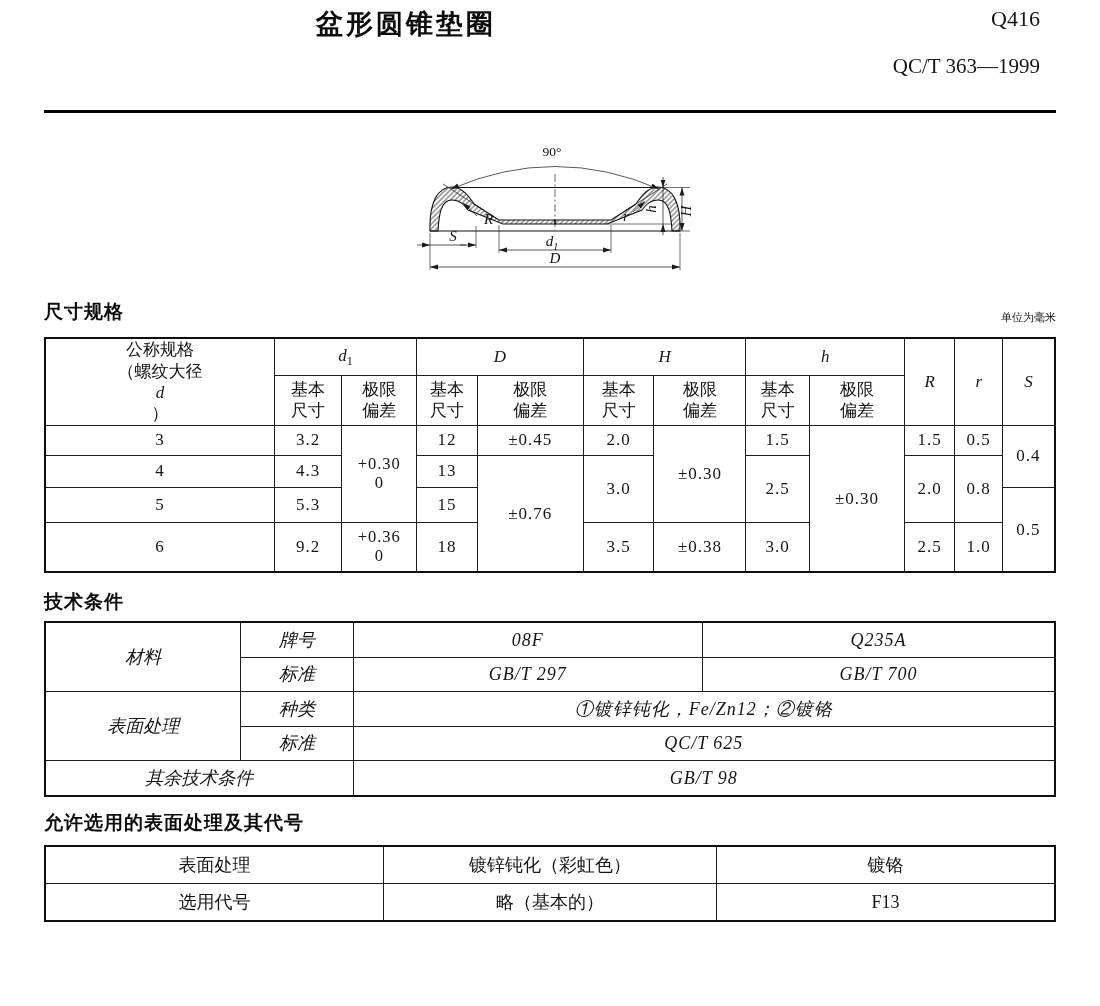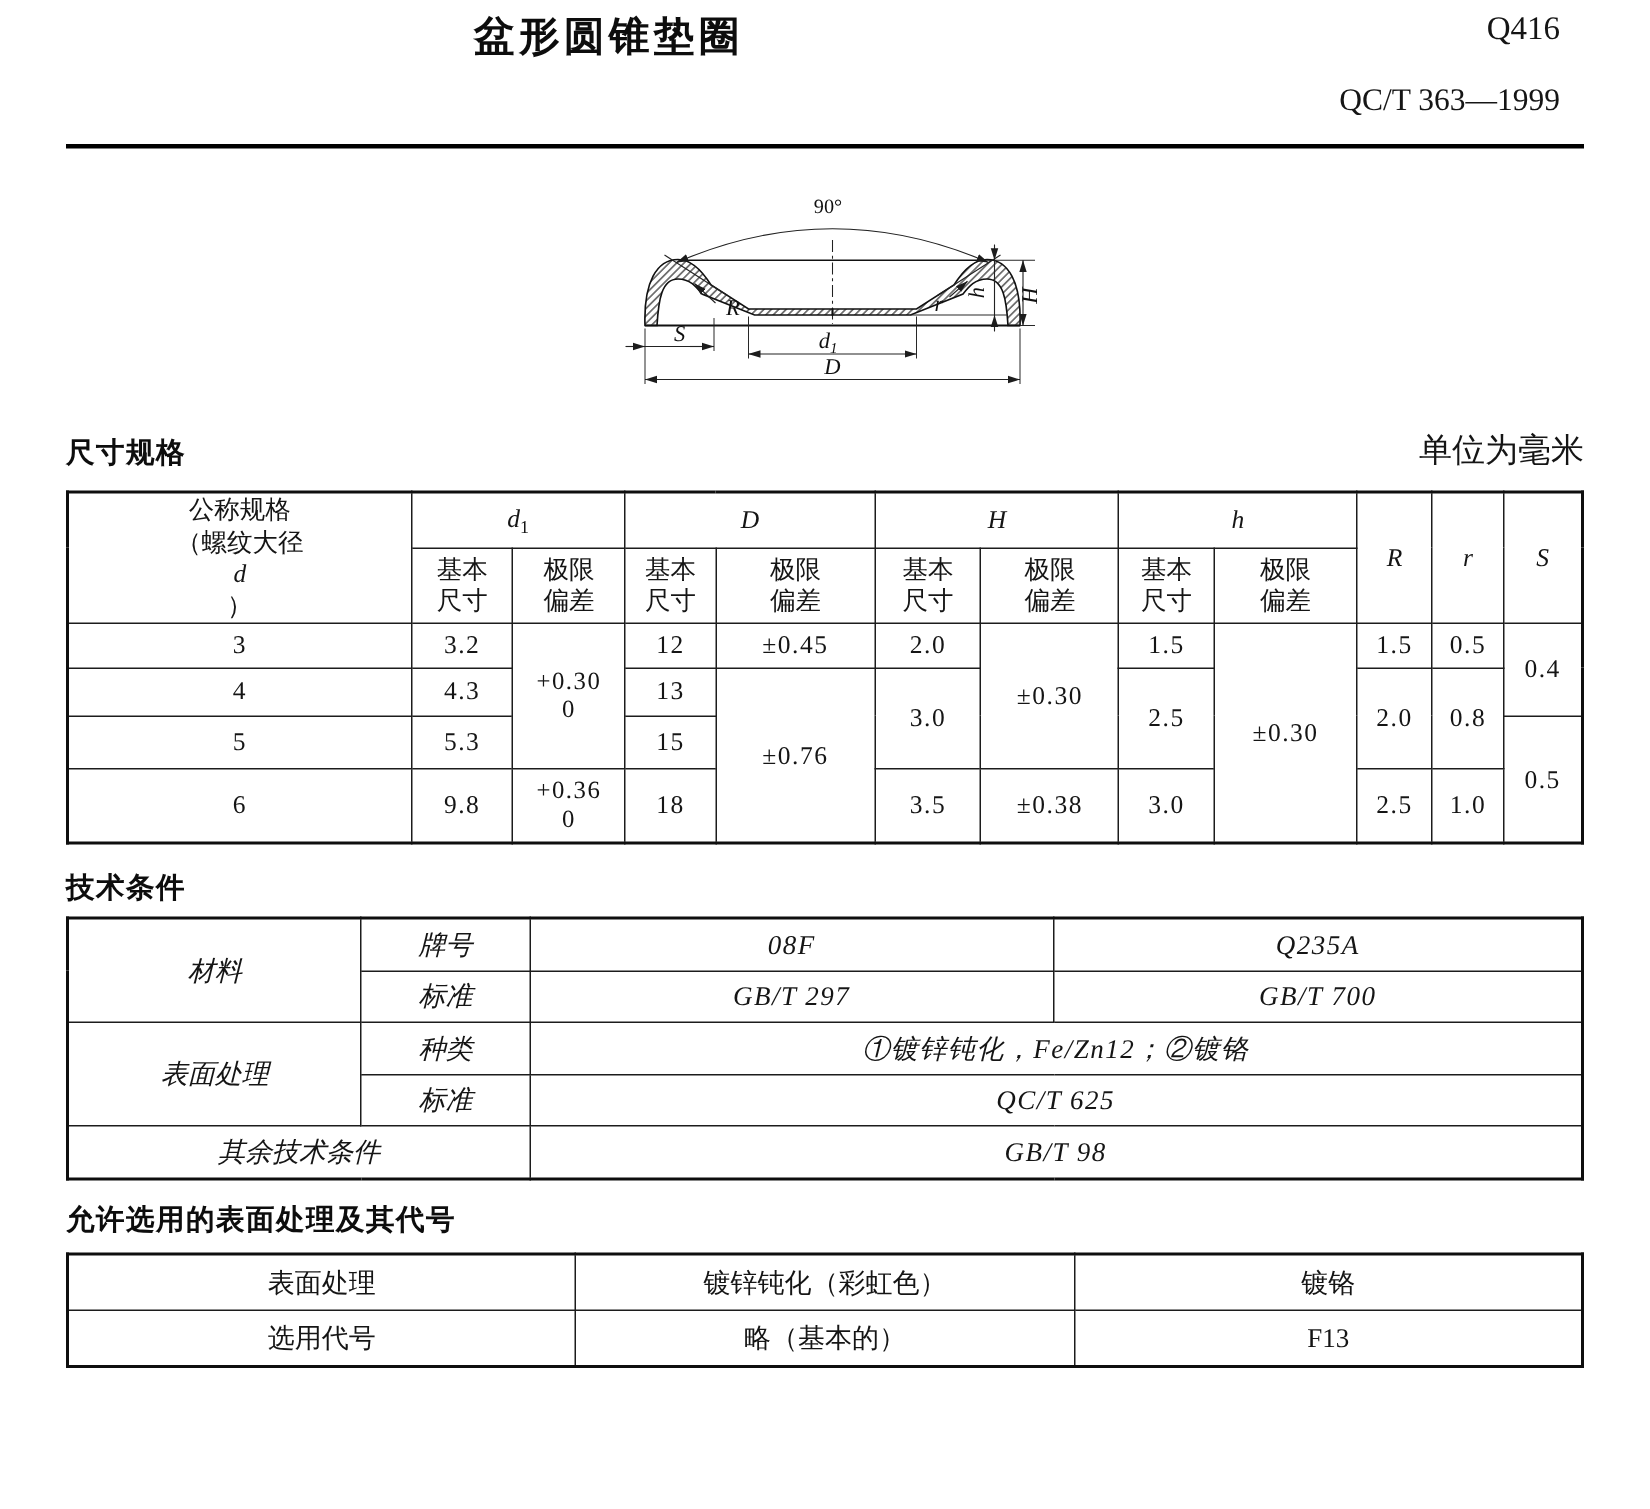--- a/index.html
+++ b/index.html
@@ -3,21 +3,21 @@
 <meta charset="utf-8">
 <style>
   html,body{margin:0;padding:0;}
   body{
     width:1100px;height:1006px;background:#ffffff;color:#151515;
     font-family:"Liberation Serif","DejaVu Serif",serif;
     -webkit-font-smoothing:antialiased;overflow:hidden;
   }
   .page{position:relative;width:1012px;padding:0 44px;}
   
-  .hdr{position:relative;height:99px;}
+  .hdr{position:relative;height:113px;}
   .doc-title{
     position:absolute;left:272px;top:6px;
     font-family:"Liberation Sans","DejaVu Sans",sans-serif;
     font-weight:bold;font-size:27px;letter-spacing:3px;color:#0d0d0d;
   }
   .doc-code{position:absolute;right:16px;top:6px;font-size:22px;}
   .doc-std{position:absolute;right:16px;top:54px;font-size:21px;}
   .hdr-rule{position:absolute;left:0;right:0;bottom:0;height:0;border-top:3.5px solid #000;}
   
   figure.draw{margin:11px 0 0 366px;width:290px;height:160px;}
@@ -25,21 +25,21 @@
   
   h2.sec{
     margin:0;font-family:"Liberation Sans","DejaVu Sans",sans-serif;
     font-weight:bold;font-size:19px;color:#0d0d0d;letter-spacing:1px;
   }
   .sec-examples{margin-top:15px;}
   .ex-line{margin:12px 0 0 41px;font-size:18.5px;}
   .ex-line .ex-label{font-family:"Liberation Sans","DejaVu Sans",sans-serif;font-weight:bold;}
   .ex-line i{font-family:"Liberation Serif",serif;}
   .dims-head{display:flex;justify-content:space-between;align-items:flex-end;margin-top:15px;}
-  .unit-note{font-size:22px;}
+  .unit-note{font-size:11px;}
   
   table{width:100%;border-collapse:collapse;table-layout:fixed;}
   td,th{border:1.6px solid #1c1c1c;text-align:center;vertical-align:middle;
         padding:0;font-weight:normal;font-size:17px;line-height:1.25;overflow:hidden;}
   table{border:2.6px solid #0e0e0e;}
   .zh{font-family:"Liberation Sans","DejaVu Sans",sans-serif;}
   .num{font-family:"Liberation Serif","DejaVu Serif",serif;letter-spacing:1px;}
   i.var{font-style:italic;font-family:"Liberation Serif",serif;}
   sub.vs{font-size:12px;}
   
@@ -228,21 +228,21 @@
         <td rowspan="2" class="num">0.8</td>
       </tr>
       <tr class="r3">
         <td class="num">5</td>
         <td class="num">5.3</td>
         <td class="num">15</td>
         <td rowspan="2" class="num">0.5</td>
       </tr>
       <tr class="r4">
         <td class="num">6</td>
-        <td class="num">9.8</td>
+        <td class="num">9.2</td>
         <td class="num stack">
               <span>+0.36</span>
               <span>0</span>
             </td>
         <td class="num">18</td>
         <td class="num">3.5</td>
         <td class="num">±0.38</td>
         <td class="num">3.0</td>
         <td class="num">2.5</td>
         <td class="num">1.0</td>

